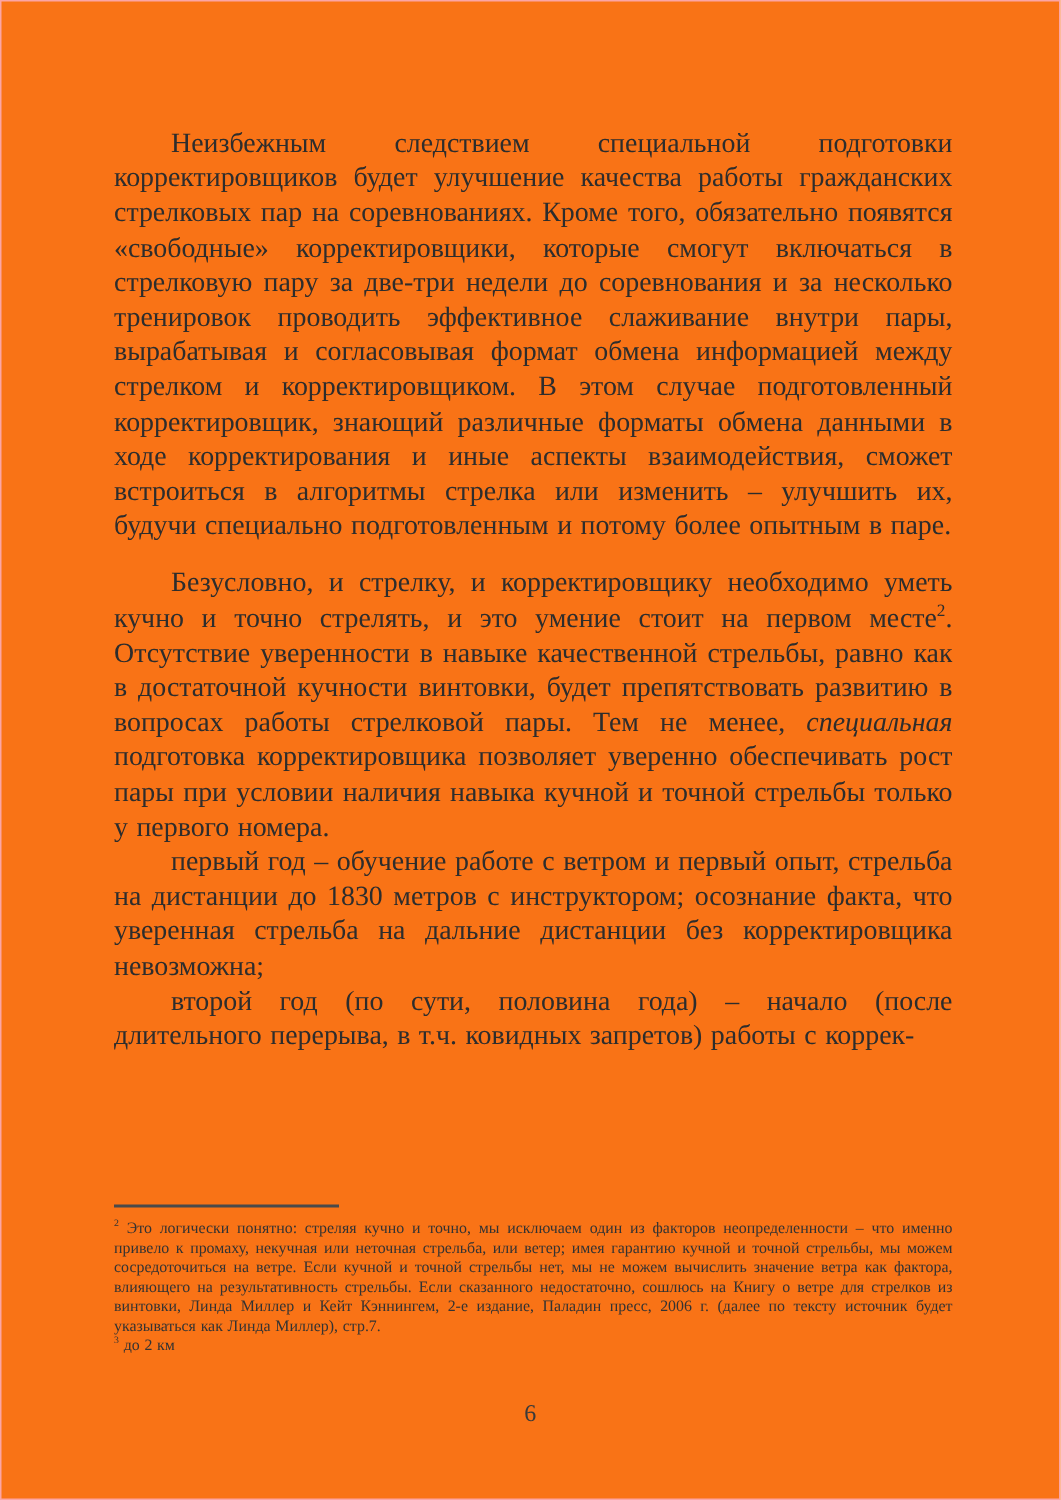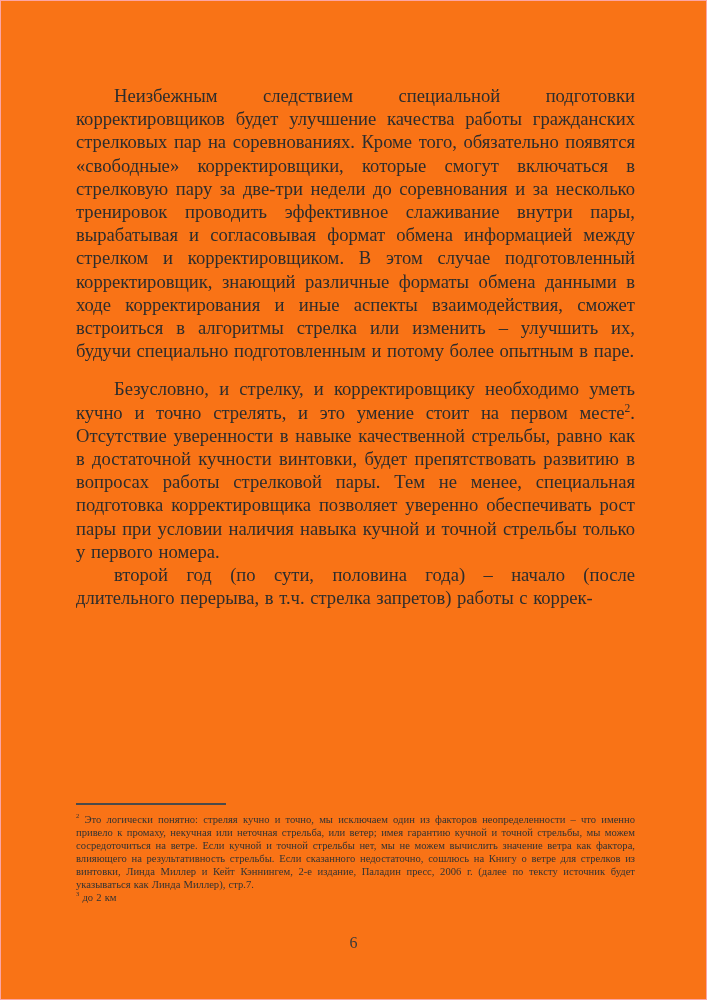--- a/index.html
+++ b/index.html
@@ -36,20 +36,21 @@
   }
   .body-text p.spaced {
     margin-top: 15px;
   }
   .body-text sup, .footnote sup {
     font-size: 0.62em;
     line-height: 0;
     vertical-align: super;
   }
   .body-text .it {
+    font-style: italic;
     margin-top: 11px;
   }
   .footnote-area {
     position: absolute;
     left: 75px;
     right: 71px;
     top: 802px;
   }
   .footnote-rule {
     width: 150px;
@@ -75,21 +76,22 @@
     color: #3a3a3a;
   }
 </style>
 </head>
 <body>
 
 <div class="page">
   <div class="body-text" id="body-text">
       <p><span>Неизбежным следствием специальной подготовки корректировщиков будет улучшение качества работы гражданских стрелковых пар на соревнованиях. Кроме того, обязательно появятся «свободные» корректировщики, которые смогут включаться в стрелковую пару за две-три недели до соревнования и за несколько тренировок проводить эффективное слаживание внутри пары, вырабатывая и согласовывая формат обмена информацией между стрелком и корректировщиком. В этом случае подготовленный корректировщик, знающий различные форматы обмена данными в ходе корректирования и иные аспекты взаимодействия, сможет встроиться в алгоритмы стрелка или изменить – улучшить их, будучи специально подготовленным и потому более опытным в паре.</span></p>
       <p class="spaced"><span>Безусловно, и стрелку, и корректировщику необходимо уметь кучно и точно стрелять, и это умение стоит на первом месте</span><sup>2</sup><span>. Отсутствие уверенности в навыке качественной стрельбы, равно как в достаточной кучности винтовки, будет препятствовать развитию в вопросах работы стрелковой пары. Тем не менее, </span><span class="it">специальная</span><span> подготовка корректировщика позволяет уверенно обеспечивать рост пары при условии наличия навыка кучной и точной стрельбы только у первого номера.</span></p>
-      <p><span>второй год (по сути, половина года) – начало (после длительного перерыва, в т.ч. стрелка запретов) работы с коррек-</span></p>
+      <p><span>первый год – обучение работе с ветром и первый опыт, стрельба на дистанции до 1830 метров с инструктором; осознание факта, что уверенная стрельба на дальние дистанции без корректировщика невозможна;</span></p>
+      <p><span>второй год (по сути, половина года) – начало (после длительного перерыва, в т.ч. ковидных запретов) работы с коррек-</span></p>
     </div>
   <div class="footnote-area">
     <div class="footnote-rule"></div>
     <div id="footnote-list">
         <p class="footnote"><sup>2</sup> Это логически понятно: стреляя кучно и точно, мы исключаем один из факторов неопределенности – что именно привело к промаху, некучная или неточная стрельба, или ветер; имея гарантию кучной и точной стрельбы, мы можем сосредоточиться на ветре. Если кучной и точной стрельбы нет, мы не можем вычислить значение ветра как фактора, влияющего на результативность стрельбы. Если сказанного недостаточно, сошлюсь на Книгу о ветре для стрелков из винтовки, Линда Миллер и Кейт Кэннингем, 2-е издание, Паладин пресс, 2006 г. (далее по тексту источник будет указываться как Линда Миллер), стр.7.</p>
         <p class="footnote"><sup>3</sup> до 2 км</p>
       </div>
   </div>
   <div class="page-number">6</div>
 </div>

